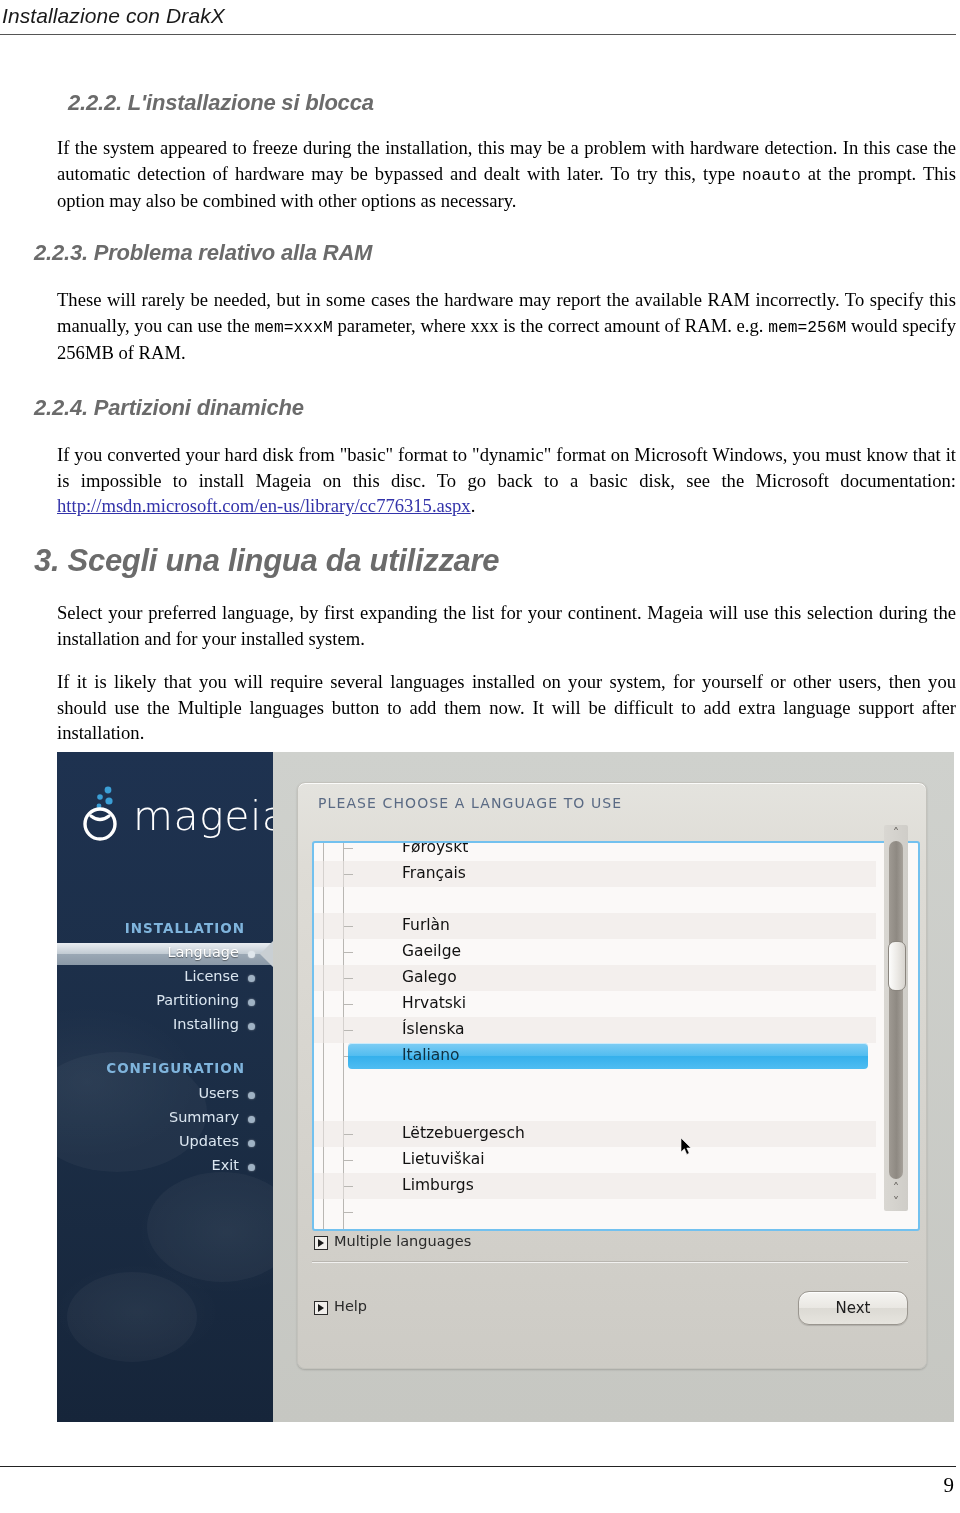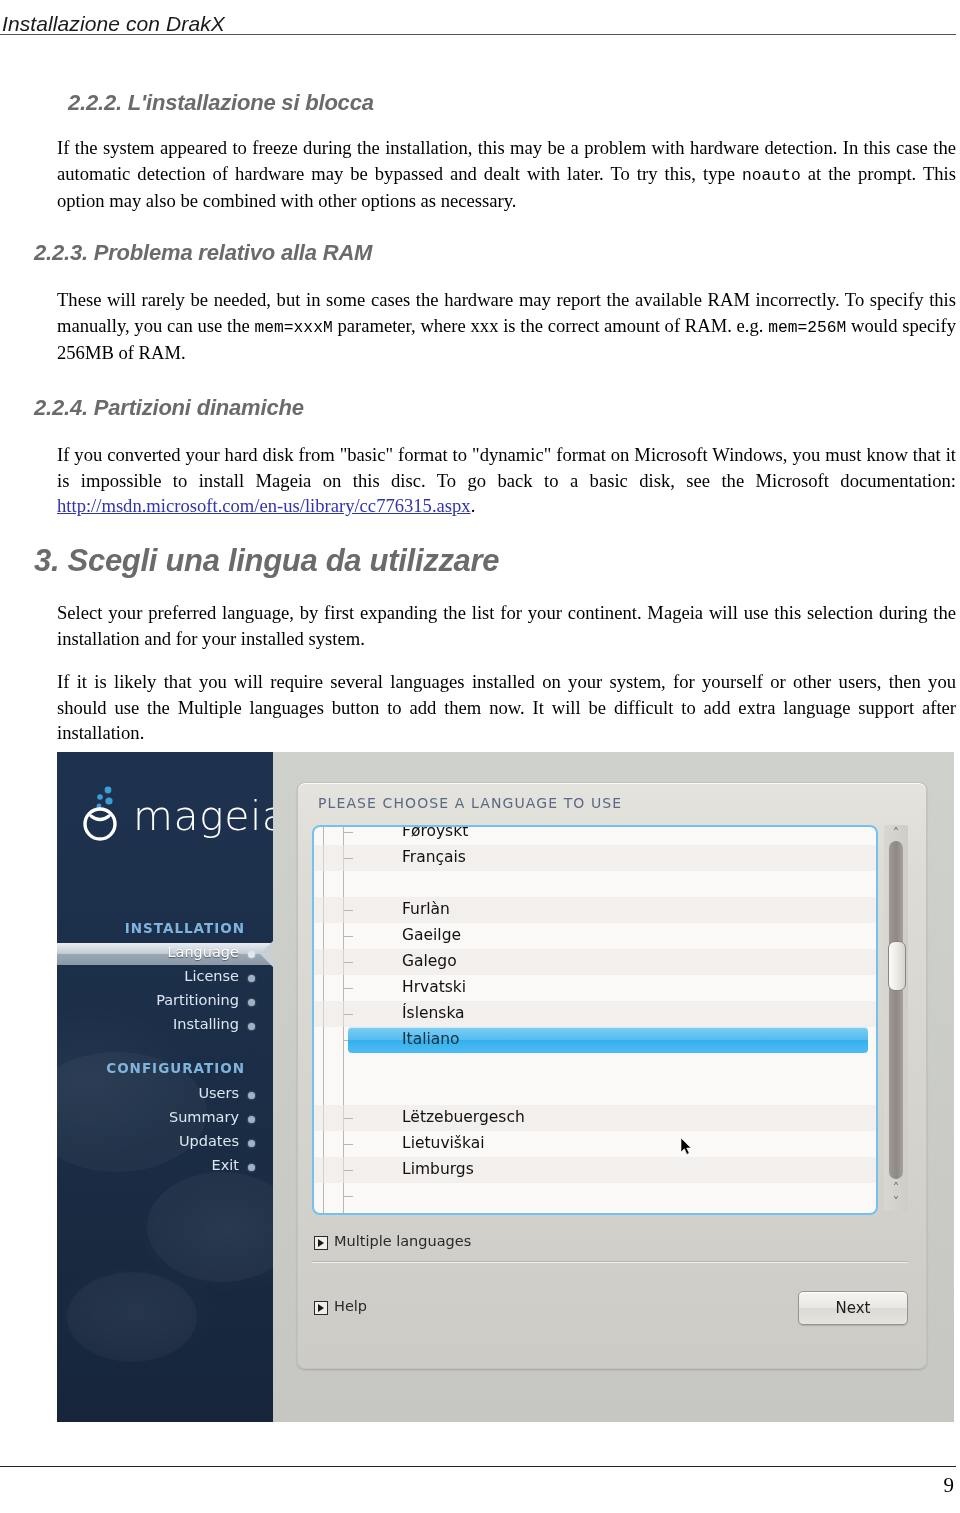--- a/index.html
+++ b/index.html
@@ -18,21 +18,21 @@
 
   
   .page-header {
     position: absolute;
     left: 0; top: 0;
     width: 960px;
     height: 42px;
   }
   .page-header .htitle {
     position: absolute;
-    left: 2px; top: 12px;
+    left: 2px; top: 4px;
     font-family: "Liberation Sans", sans-serif;
     font-style: italic;
     font-weight: 400;
     font-size: 21px;
     color: #1a1a1a;
     letter-spacing: 0.1px;
   }
   .header-rule {
     position: absolute;
     left: 0; top: 34px;
@@ -235,26 +235,27 @@
     left: 20px; top: 12px;
     font-family: "DejaVu Sans", sans-serif;
     font-size: 14px;
     color: #5a6a84;
     letter-spacing: 1.1px;
   }
 
   
   .listbox {
     position: absolute;
-    left: 14px; top: 42px;
+    left: 14px; top: 58px;
     width: 562px; height: 386px;
     background: #fbf9f8;
     border: 2px solid #72c1ef;
-    border-radius: 8px;
+    border-radius: 3px;
     overflow: hidden;
+    padding-left: 42px;
   }
   .tree-vline {
     position: absolute;
     left: 9px; top: 0;
     width: 1px; height: 386px;
     background: #b9b7b3;
   }
   .tree-vline2 {
     position: absolute;
     left: 29px; top: 0;
@@ -366,21 +367,21 @@
     position: absolute;
     left: 20px; top: 0;
     white-space: nowrap;
   }
   .btn-next {
     position: absolute;
     left: 500px; top: 508px;
     width: 108px; height: 32px;
     background: linear-gradient(180deg,#f6f5f2 0%, #e9e7e2 50%, #dcdad4 51%, #e6e4de 100%);
     border: 1px solid #9a968f;
-    border-radius: 5px;
+    border-radius: 11px;
     font-family: "DejaVu Sans", sans-serif;
     font-size: 15px;
     color: #1e1e1e;
     text-align: center;
     line-height: 32px;
     box-shadow: inset 0 1px 0 rgba(255,255,255,0.9), 0 1px 1px rgba(0,0,0,0.15);
   }
 </style>
 </head>
 <body>

